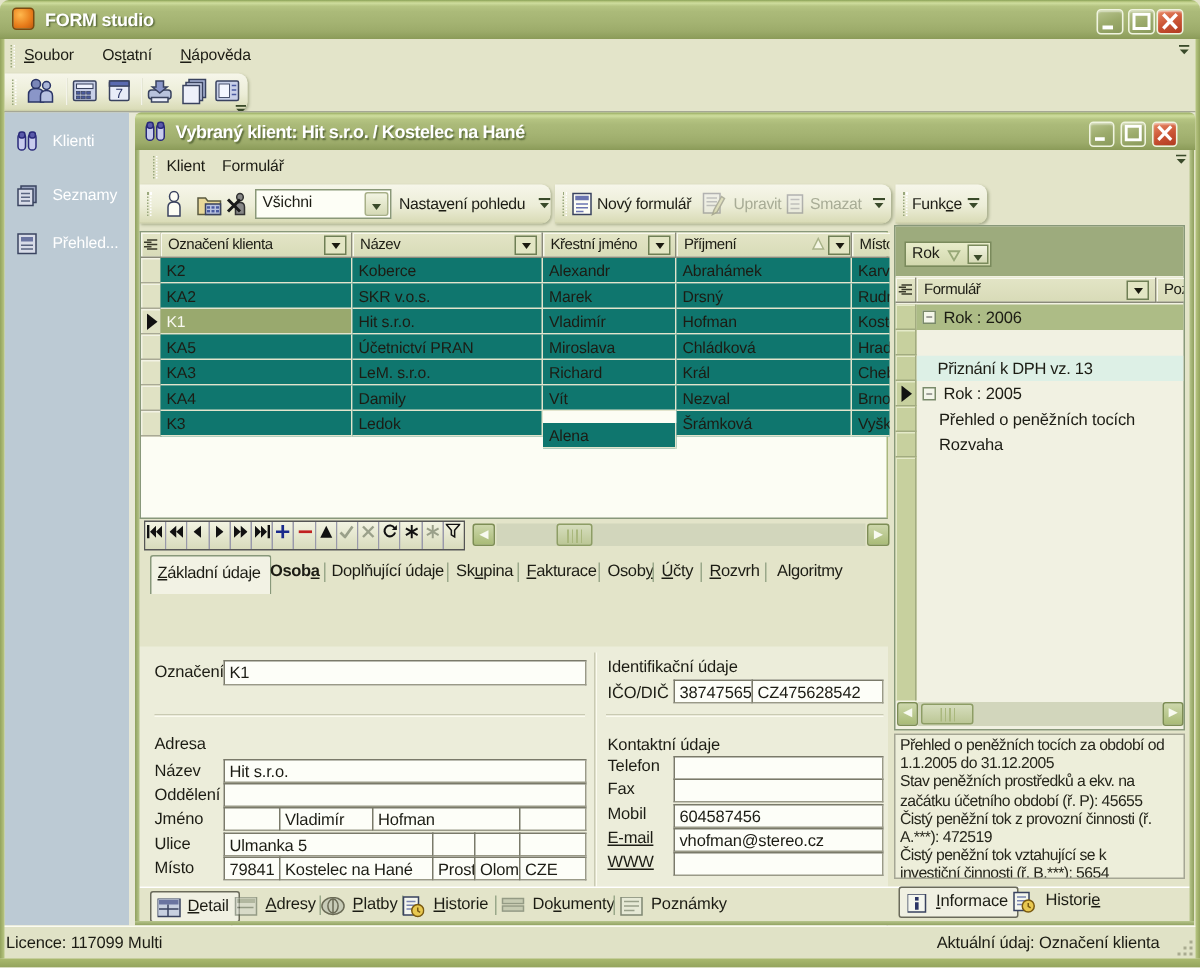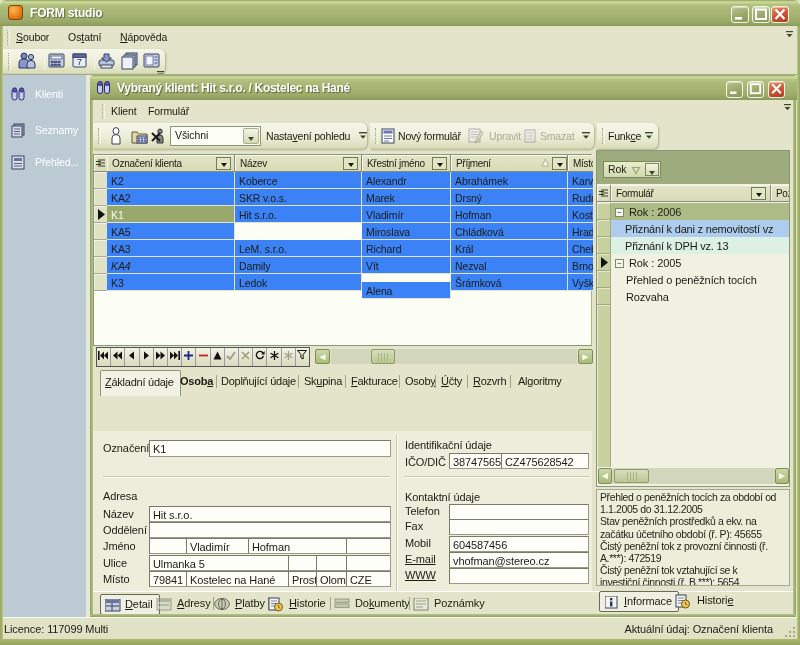--- a/index.html
+++ b/index.html
@@ -63,21 +63,21 @@
 .tbtext { font-size:10.5px; color:#1c1c14; letter-spacing:-0.2px; }
 .disabled { color:#a8ac96; }
 
 
 #grid { position:absolute; left:3px; top:79px; width:499px; height:192px; background:#fcfdf4; border:1px solid #88987a; border-right:1px solid #a9b77d;}
 .ghead { position:absolute; top:0; height:17px; background:linear-gradient(180deg,#e3e5c6,#d8dbb8);
   border-right:1px solid #8a8a7a; border-bottom:1px solid #8a8a7a;
   box-shadow:inset 1px 1px 0 #f8f8ee; padding:3px 0 0 5px; font-size:10px; letter-spacing:-0.3px; white-space:nowrap; overflow:hidden;}
 .hbtn { position:absolute; top:2px; width:15px; height:13px; background:#e3e6c4; border:1px solid #6f7f55; text-align:center; line-height:10px; }
 .hbtn .arrowdown { border-top-color:#1a1a10; }
-.gcell { position:absolute; height:17px; padding:3px 0 0 4px; border-right:1px solid #e2e4cc; border-bottom:1px solid #e2e4cc; font-size:10.5px; white-space:nowrap; overflow:hidden; background:#3b82f6;}
+.gcell { position:absolute; height:17px; padding:3px 0 0 4px; border-right:1px solid #e2e4cc; border-bottom:1px solid #e2e4cc; font-size:10.5px; white-space:nowrap; overflow:hidden; background:#0f766e;}
 .gutter { position:absolute; left:0; width:14px; height:17px; background:#e0e2c4;
   border-bottom:1px solid #a9a995; border-right:1px solid #a9a995; box-shadow:inset 1px 1px 0 #f2f2e4; }
 .selcell { background:#99a96e; color:#f8f8f0; }
 
 
 #navrow { position:absolute; left:3px; top:272px; width:502px; height:22px; }
 .navstrip { position:absolute; left:3px; top:0; width:214px; height:20px; border:1px solid #555; background:#e6e8cf; display:flex; }
 .navbtn { flex:1; border-right:1px solid #99a; text-align:center; font-size:10px; line-height:18px; background:linear-gradient(180deg,#f2f3e2,#d8dbbc); color:#111;}
 
 .sbtn { position:absolute; width:15px; height:15px; background:linear-gradient(180deg,#cdd7ab,#a9bb77); border:1px solid #7d8d55; border-radius:2px; color:#f8faf0; text-align:center; line-height:13px; font-size:10px; font-weight:bold;}
@@ -433,31 +433,32 @@
         <div class="gutter" style="top:51px;"><svg width="9" height="11" viewBox="0 0 9 11" style="margin:3px 0 0 3px;">
               <path d="M1 0 L8 5.5 L1 11 z" fill="#111"></path>
             </svg></div>
         <div class="gcell selcell" style="left:13px;top:51px;width:128px;">K1</div>
         <div class="gcell" style="left:141px;top:51px;width:127px;">Hit s.r.o.</div>
         <div class="gcell" style="left:268px;top:51px;width:89px;">Vladimír</div>
         <div class="gcell" style="left:357px;top:51px;width:117px;">Hofman</div>
         <div class="gcell" style="left:474px;top:51px;width:25px;border-right:0;">Kostelec</div>
         <div class="gutter" style="top:68px;"></div>
         <div class="gcell" style="left:13px;top:68px;width:128px;">KA5</div>
+        <div class="gcell" style="left:141px;top:68px;width:127px;">Účetnictví PRAN</div>
         <div class="gcell" style="left:268px;top:68px;width:89px;">Miroslava</div>
         <div class="gcell" style="left:357px;top:68px;width:117px;">Chládková</div>
         <div class="gcell" style="left:474px;top:68px;width:25px;border-right:0;">Hradec</div>
         <div class="gutter" style="top:85px;"></div>
         <div class="gcell" style="left:13px;top:85px;width:128px;">KA3</div>
         <div class="gcell" style="left:141px;top:85px;width:127px;">LeM. s.r.o.</div>
         <div class="gcell" style="left:268px;top:85px;width:89px;">Richard</div>
         <div class="gcell" style="left:357px;top:85px;width:117px;">Král</div>
         <div class="gcell" style="left:474px;top:85px;width:25px;border-right:0;">Cheb</div>
         <div class="gutter" style="top:102px;"></div>
-        <div class="gcell" style="left:13px;top:102px;width:128px;font-style:italic;">KA4</div>
+        <div class="gcell" style="left:13px;top:102px;width:128px;">KA4</div>
         <div class="gcell" style="left:141px;top:102px;width:127px;">Damily</div>
         <div class="gcell" style="left:268px;top:102px;width:89px;">Vít</div>
         <div class="gcell" style="left:357px;top:102px;width:117px;">Nezval</div>
         <div class="gcell" style="left:474px;top:102px;width:25px;border-right:0;">Brno</div>
         <div class="gutter" style="top:119px;"></div>
         <div class="gcell" style="left:13px;top:119px;width:128px;">K3</div>
         <div class="gcell" style="left:141px;top:119px;width:127px;">Ledok</div>
         <div class="gcell" style="left:268px;top:127px;width:89px;">Alena</div>
         <div class="gcell" style="left:357px;top:119px;width:117px;">Šrámková</div>
         <div class="gcell" style="left:474px;top:119px;width:25px;border-right:0;">Vyškov</div>
@@ -681,23 +682,20 @@
         <div class="tgut" style="top:86px;"></div>
         <div class="tgut" style="top:103px;">
           <svg width="9" height="11" viewBox="0 0 9 11" style="margin:3px 0 0 3px;">
               <path d="M1 0 L8 5.5 L1 11 z" fill="#111"></path>
             </svg>
         </div>
         <div class="tgut" style="top:120px;"></div>
         <div class="tgut" style="top:137px;"></div>
         <div class="tgut" style="top:154px;height:162px;border-bottom:0;"></div>
         <div class="trow" style="top:52px;background:#adbc86;"><span class="texp">−</span>Rok : 2006</div>
-        <div class="trow" style="top:69px;">
-            <span style="background:#aeccee;position:absolute;left:0;top:0;width:178px;height:17px;padding:3px 0 0 14px;letter-spacing:-0.2px;">Přiznání k dani z nemovitostí vz</span>
-          </div>
         <div class="trow" style="top:86px;">
             <span style="background:#ddf0e6;position:absolute;left:0;top:0;width:178px;height:17px;padding:3px 0 0 14px;letter-spacing:-0.2px;">Přiznání k DPH vz. 13</span>
           </div>
         <div class="trow" style="top:103px;"><span class="texp">−</span>Rok : 2005</div>
         <div class="trow" style="top:120px;padding-left:15px;">Přehled o peněžních tocích</div>
         <div class="trow" style="top:137px;padding-left:15px;">Rozvaha</div>
         <div class="sbtn" style="left:1px;top:317px;width:14px;height:16px;">◄</div>
         <div class="strack" style="left:15px;top:317px;width:163px;height:16px;"></div>
         <div class="sthumb" style="left:17px;top:318px;width:35px;height:14px;">
             <div class="ridges" style="top:2px;"></div>

